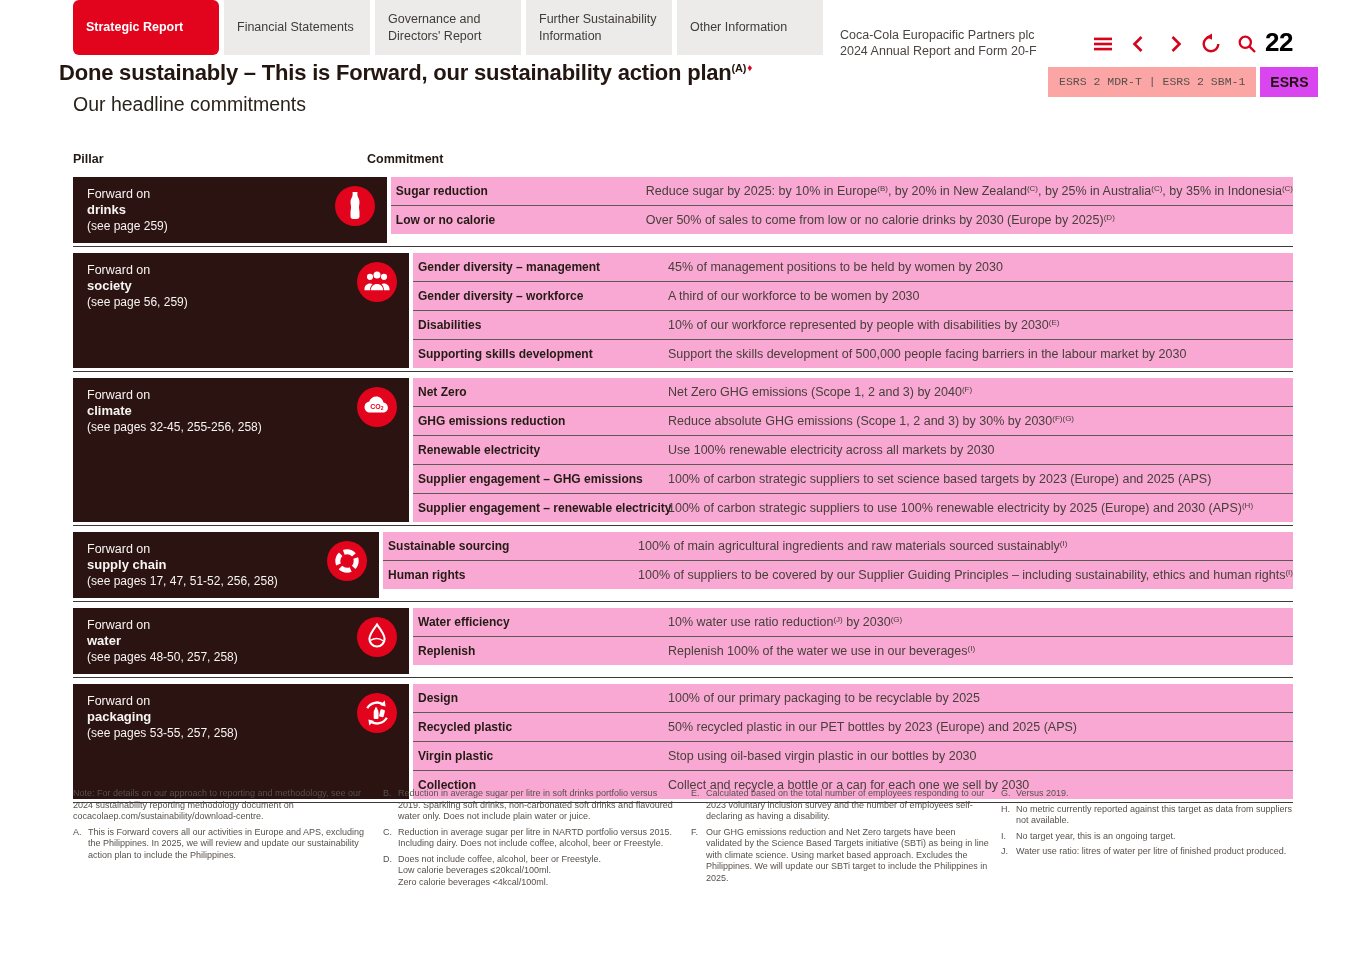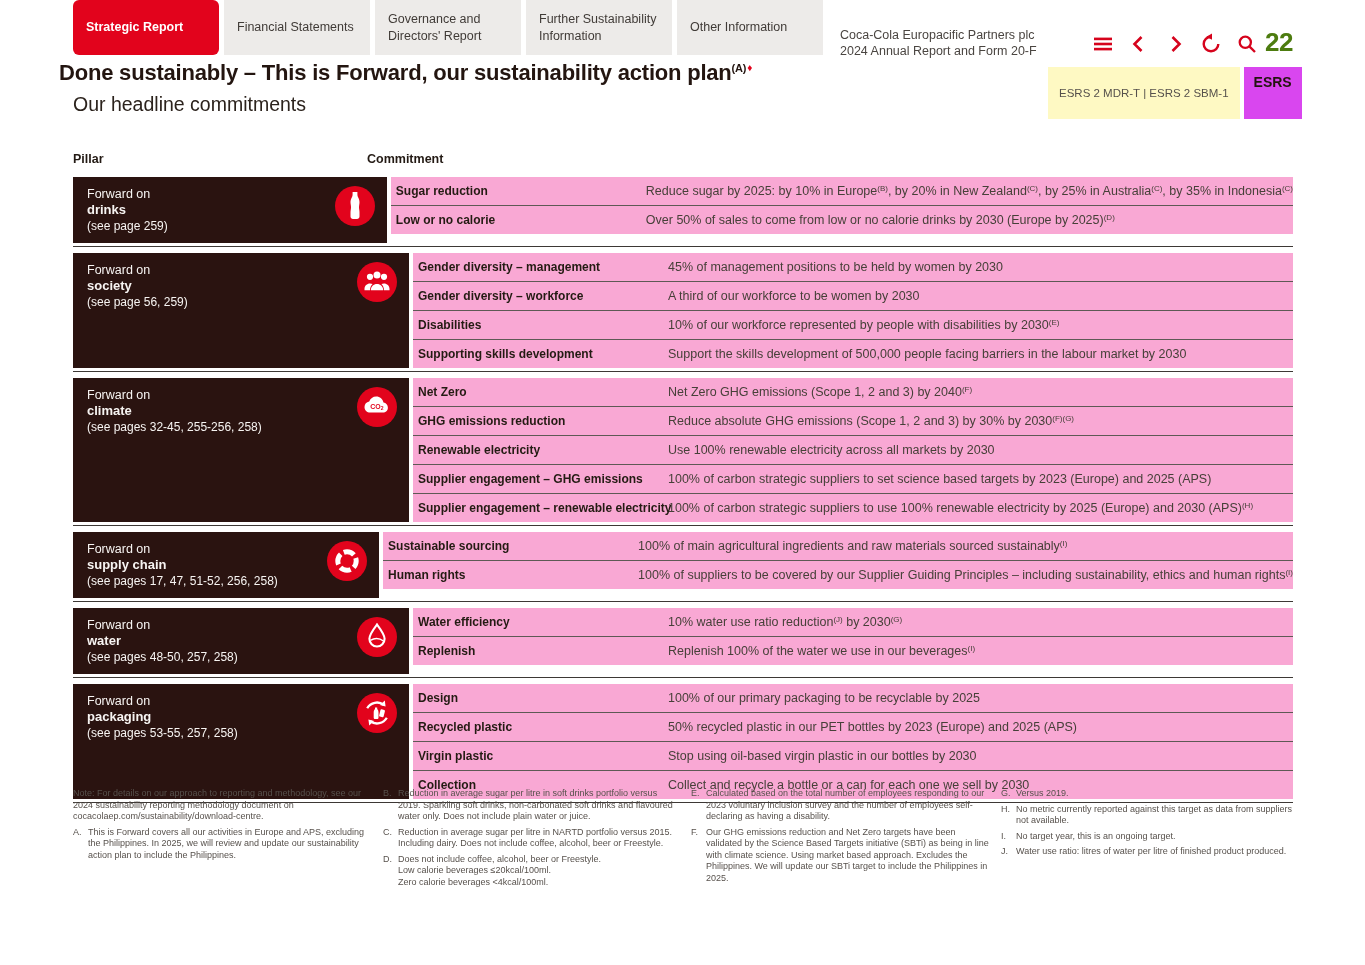--- a/index.html
+++ b/index.html
@@ -13,24 +13,24 @@
        font-size:12.5px;line-height:16.5px;cursor:pointer;}
   .tab.active{background:#e2031c;color:#ffffff;font-weight:700;border-radius:6px;}
 
   .brand{position:absolute;left:840px;top:27px;font-size:12.5px;line-height:16px;color:#4a4541;}
 
   .nav-icons{position:absolute;left:1092px;top:33px;display:flex;gap:14px;align-items:center;}
   .nav-icon{width:22px;height:22px;cursor:pointer;}
   .nav-icon svg{width:22px;height:22px;display:block;}
 
   .page-number{position:absolute;left:1240px;top:27px;width:53px;text-align:right;
-               font-size:26px;font-weight:700;color:#4d7c0f;letter-spacing:-0.5px;}
+               font-size:26px;font-weight:700;color:#000000;letter-spacing:-0.5px;}
 
   .badges{position:absolute;top:67px;left:1048px;display:flex;gap:4px;}
-  .badge-gray{background:#fef9c3;color:#56514c;font-size:11.5px;padding:20px 11px;white-space:nowrap;}
+  .badge-gray{background:#fca5a5;color:#56514c;font-size:11.5px;padding:8px 11px;white-space:nowrap;font-family:Liberation Mono, monospace;}
   .badge-red{background:#d946ef;color:#23140f;font-weight:700;font-size:14px;padding:7px 10px;}
 
   
   .title{position:absolute;left:59px;top:60px;font-size:22px;font-weight:700;color:#231510;letter-spacing:-0.2px;}
   .t-sup{font-size:11px;position:relative;top:-8px;font-weight:700;}
   .t-diamond{color:#e2031c;font-size:10px;position:relative;top:-9px;margin-left:1px;}
   .subtitle{position:absolute;left:73px;top:93px;font-size:19.5px;font-weight:400;color:#2b221c;}
 
   
   .table{position:absolute;left:73px;top:152px;width:1220px;}

